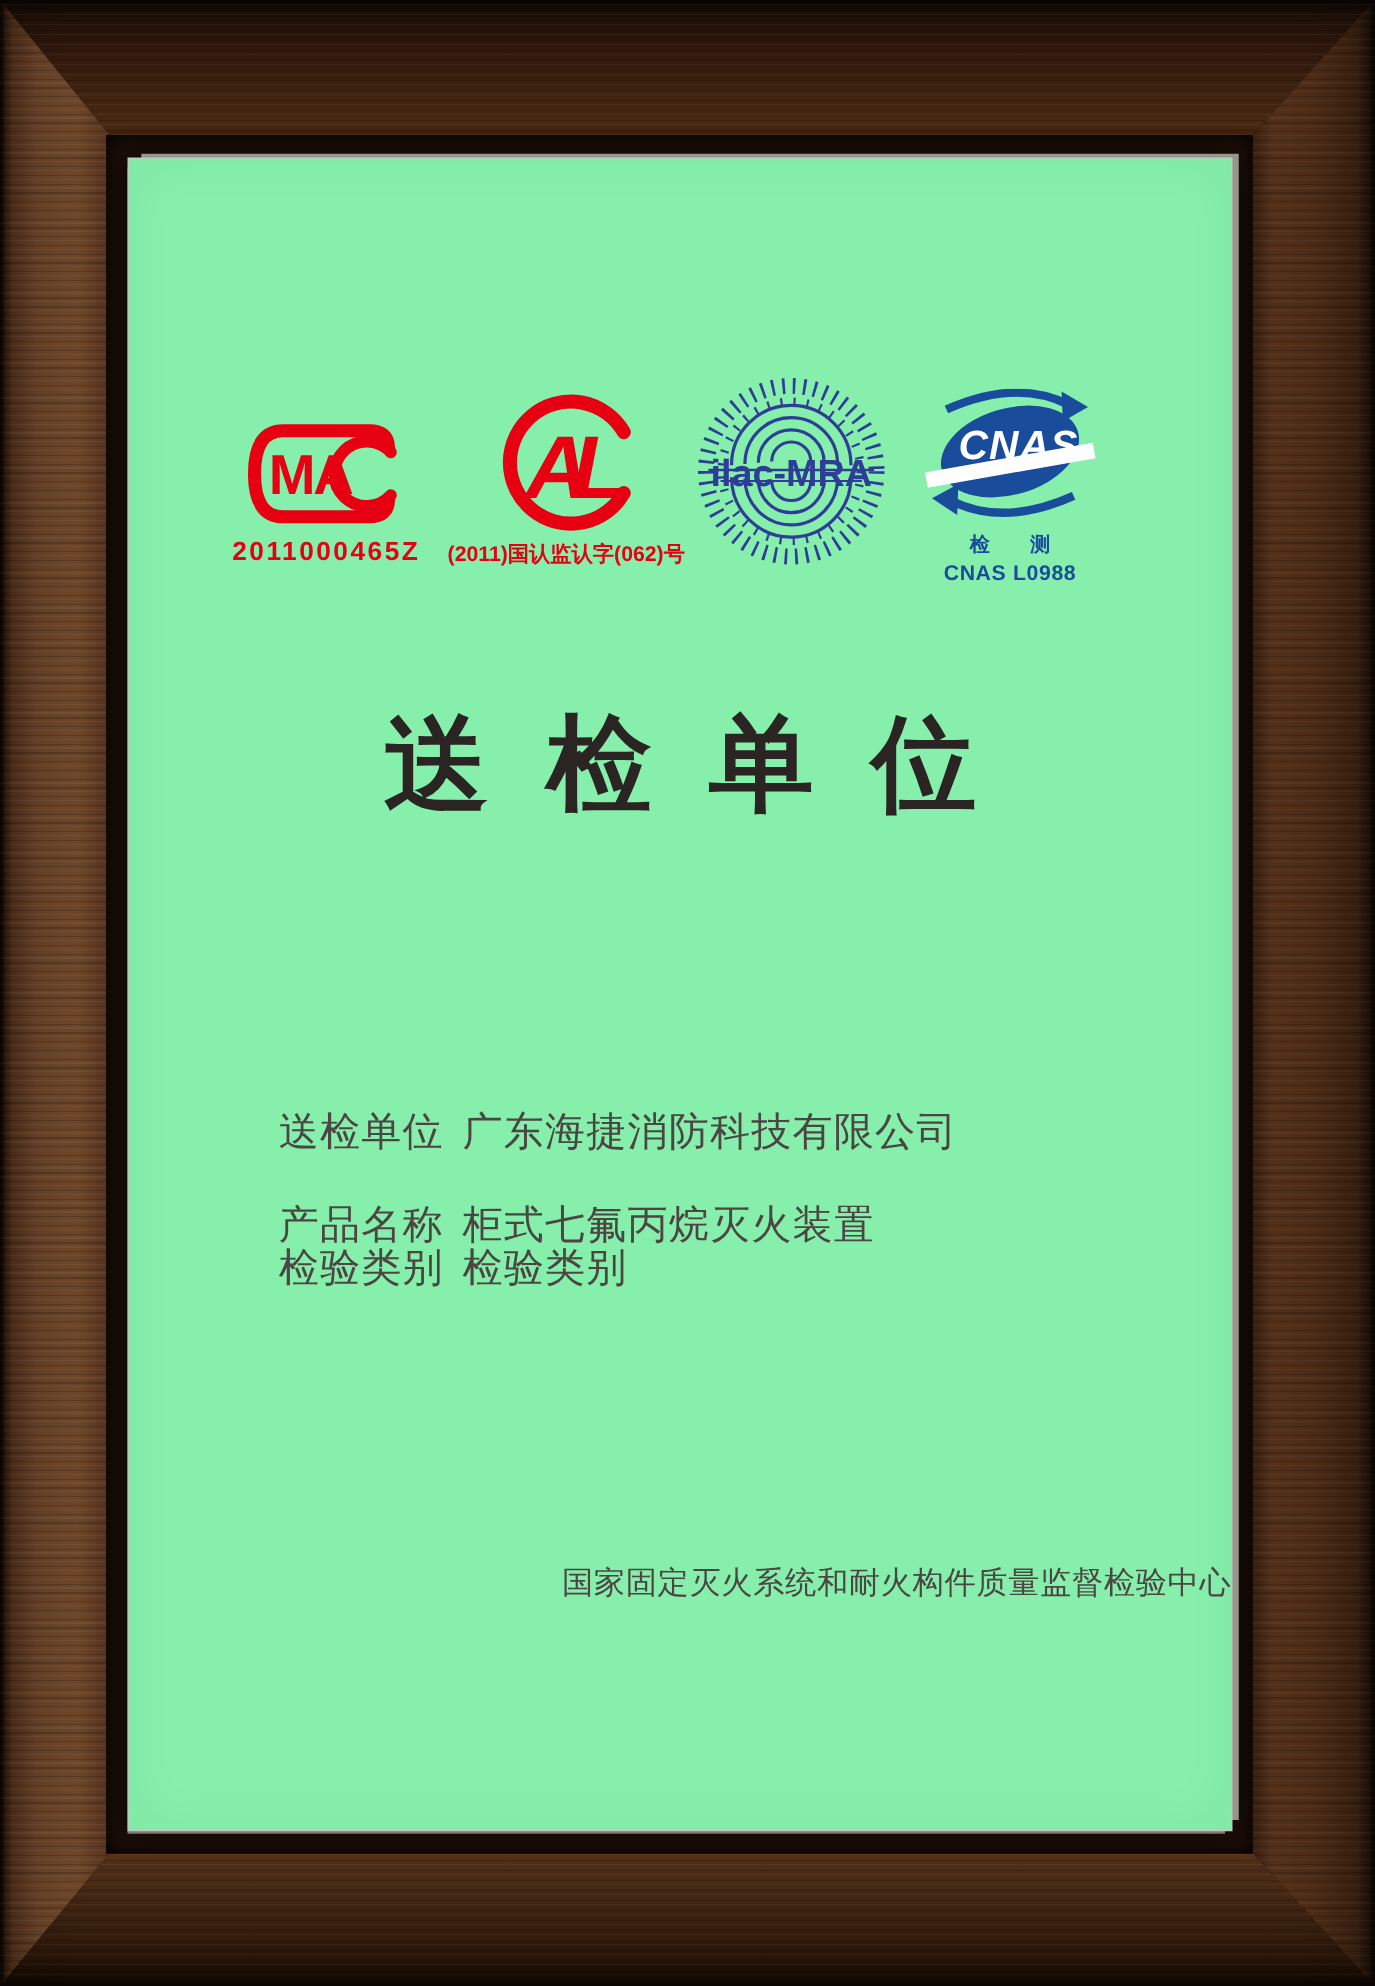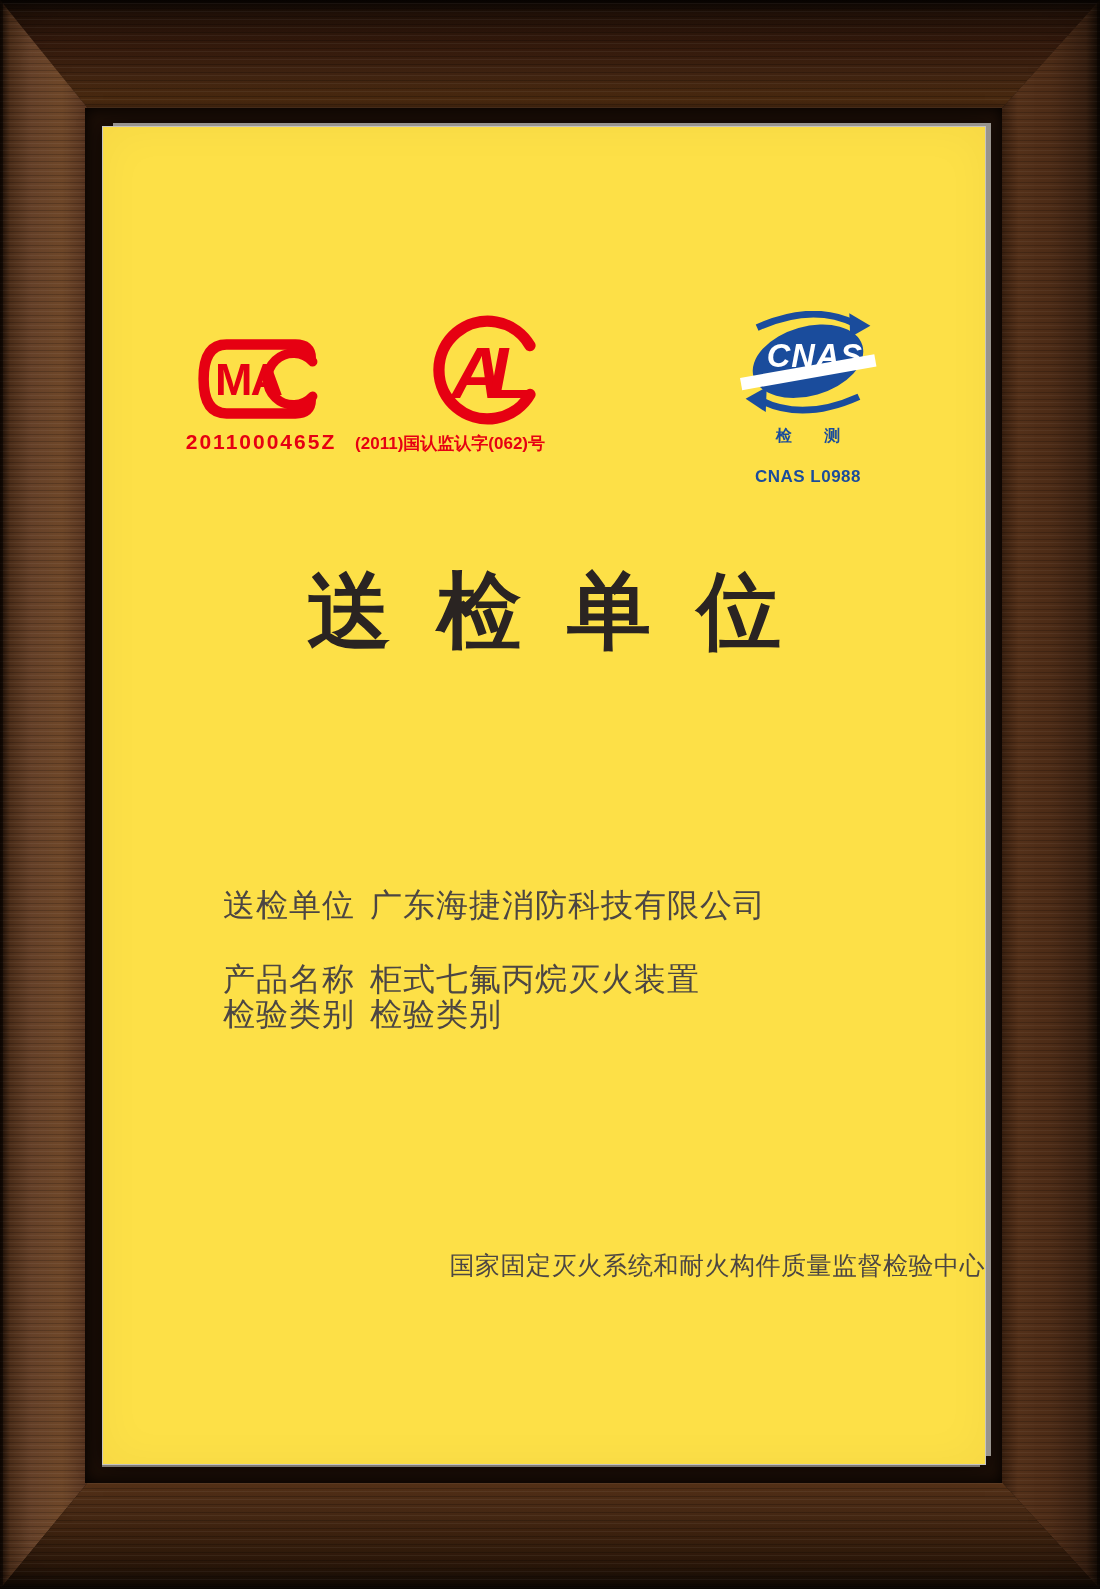--- a/index.html
+++ b/index.html
@@ -19,32 +19,32 @@
       repeating-linear-gradient(to bottom, rgba(0,0,0,0.18) 0 1px, rgba(0,0,0,0) 1px 3px, rgba(255,255,255,0.045) 3px 4px, rgba(0,0,0,0) 4px 7px),
       linear-gradient(to left,#120a04 0,#3c2212 14px,#4d2c17 48px,#533019 82px,#351d0e 100px,#190c06 115px);}
   .side-bottom{clip-path:polygon(0px 1589px,103px 1464px,985px 1464px,1100px 1589px);
       background:
       repeating-linear-gradient(to bottom, rgba(0,0,0,0.20) 0 1px, rgba(0,0,0,0) 1px 3px, rgba(255,255,255,0.05) 3px 4px, rgba(0,0,0,0) 4px 8px),
       linear-gradient(to top,#0f0803 0,#2b1709 22px,#3e2310 60px,#4e2d16 96px,#593418 112px,#1c0e06 125px);}
   .scene::after{content:"";position:absolute;inset:0;pointer-events:none;
       box-shadow:inset 0 0 0 3px rgba(8,4,2,0.55), inset 0 0 60px rgba(0,0,0,0.35);}
   .lip{position:absolute;left:85px;top:108px;width:917px;height:1375px;background:#1b0e07;
       box-shadow:inset 0 0 14px rgba(0,0,0,0.9);}
-  .paper{position:absolute;left:103px;top:127px;width:882px;height:1337px;background:#fde047;
+  .paper{position:absolute;left:103px;top:127px;width:882px;height:1337px;background:#86efac;
       box-shadow:0 0 0 1px #c6c4c0, 8px -6px 0 -2px #98948e, -3px 5px 0 -2px #7e7973, 0 0 22px rgba(0,0,0,0.6),
                  inset 0 0 46px rgba(40,30,20,0.04);}
   .logo{position:absolute;display:flex;flex-direction:column;align-items:center;}
   .logo-cma{left:88px;top:208px;width:140px;}
-  .logo-cal{left:258px;top:186px;width:184px;align-items:flex-end;}
+  .logo-cal{left:258px;top:186px;width:184px;}
   .logo-ilac{left:452px;top:172px;width:156px;}
   .logo-cnas{left:630px;top:184px;width:150px;}
   .cma-caption{margin-top:7px;color:#e60012;font-size:21px;font-weight:bold;letter-spacing:2px;white-space:nowrap;}
   .cal-caption{margin-top:3px;color:#e60012;font-size:17px;font-weight:bold;white-space:nowrap;}
   .cnas-cn{margin-top:5px;color:#1a4c9c;font-size:16px;font-weight:bold;letter-spacing:14px;margin-right:-14px;white-space:nowrap;}
-  .cnas-code{margin-top:20px;color:#1a4c9c;font-size:17px;font-weight:bold;letter-spacing:0.5px;white-space:nowrap;}
+  .cnas-code{margin-top:2px;color:#1a4c9c;font-size:17px;font-weight:bold;letter-spacing:0.5px;white-space:nowrap;}
   .title{position:absolute;top:438px;left:0;right:0;text-align:center;color:#2a2422;
       font-size:84px;font-weight:900;letter-spacing:46px;margin-right:-46px;line-height:1.1;white-space:nowrap;}
   .report-no{position:absolute;top:626px;left:0;right:0;text-align:center;color:#241e1c;
       font-family:"Liberation Serif","DejaVu Serif",serif;font-weight:bold;font-size:27px;letter-spacing:0.5px;}
   .field{position:absolute;left:120px;color:#4c4643;font-size:32px;letter-spacing:1px;white-space:nowrap;line-height:1;}
   .field .val{margin-left:15px;}
   .field-1{top:762px;} .field-2{top:836px;} .field-3{top:871px;}
   .footer{position:absolute;top:1122px;left:0;right:0;text-align:right;color:#4c4643;
       font-size:25px;letter-spacing:0.5px;white-space:nowrap;}
   svg text{font-family:"Liberation Sans","DejaVu Sans",sans-serif;}
@@ -72,20 +72,39 @@
     </div>
 
     <div class="logo logo-cal">
       <svg width="122" height="116" viewBox="0 0 130 122">
         <path d="M114 34 A 52 52 0 1 0 114 86" fill="none" stroke="#e60012" stroke-width="12" stroke-linecap="round"></path>
         <text x="30" y="90" font-size="76" font-weight="bold" font-style="italic" letter-spacing="-15" fill="#e60012">AL</text>
       </svg>
       <div class="cal-caption">(2011)国认监认字(062)号</div>
     </div>
 
+    <div class="logo logo-ilac">
+      <svg width="156" height="156" viewBox="0 0 160 160">
+        <g stroke="#2e3d96" fill="none">
+          <circle cx="80" cy="80" r="70" stroke-width="13" stroke-dasharray="2.2 6.5"></circle>
+          <circle cx="80" cy="80" r="57" stroke-width="7" stroke-dasharray="1.8 9"></circle>
+          <path d="M64 72 A16 16 0 0 1 96 72" stroke-width="2.6"></path>
+          <path d="M53 73 A27 27 0 0 1 107 73" stroke-width="2.6"></path>
+          <path d="M42 74 A38 38 0 0 1 118 74" stroke-width="2.6"></path>
+          <path d="M31 75 A49 49 0 0 1 129 75" stroke-width="2.6"></path>
+          <path d="M64 88 A16 16 0 0 0 96 88" stroke-width="2.6"></path>
+          <path d="M53 87 A27 27 0 0 0 107 87" stroke-width="2.6"></path>
+          <path d="M42 86 A38 38 0 0 0 118 86" stroke-width="2.6"></path>
+          <path d="M31 85 A49 49 0 0 0 129 85" stroke-width="2.6"></path>
+          <line x1="12" y1="79" x2="148" y2="79" stroke-width="2"></line>
+          <line x1="22" y1="88" x2="138" y2="88" stroke-width="1.6"></line>
+        </g>
+        <text x="80" y="92" text-anchor="middle" font-size="31" font-weight="bold" fill="#2e3d96">ilac-MRA</text>
+      </svg>
+    </div>
 
     <div class="logo logo-cnas">
       <svg width="144" height="110" viewBox="0 0 150 114">
         <g transform="rotate(-16 75 52)">
           <ellipse cx="75" cy="52" rx="59" ry="36" fill="#1a4c9c"></ellipse>
         </g>
         <rect x="4" y="57" width="142" height="13" fill="#ffffff" transform="rotate(-10 75 62)"></rect>
         <path d="M22 17 Q80 -9 124 13" fill="none" stroke="#1a4c9c" stroke-width="7"></path>
         <polygon points="118,2 140,15 119,27" fill="#1a4c9c"></polygon>
         <path d="M128 89 Q70 115 26 93" fill="none" stroke="#1a4c9c" stroke-width="7"></path>

